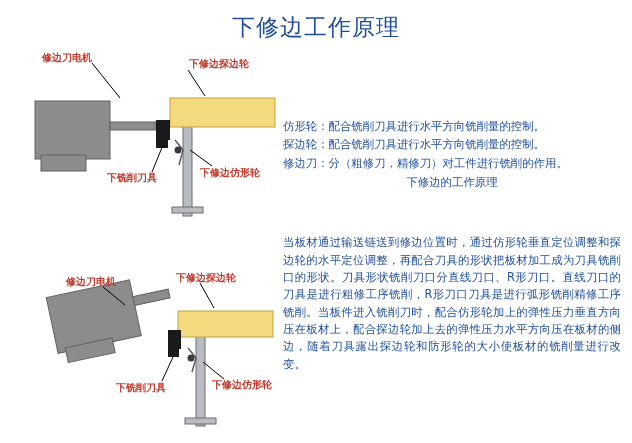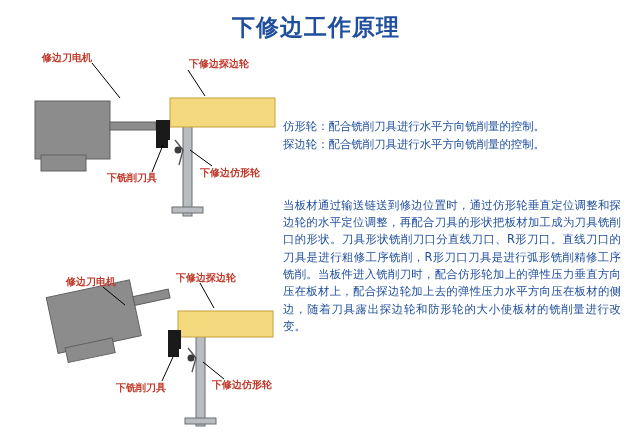--- a/index.html
+++ b/index.html
@@ -19,21 +19,21 @@
     width: 632px;
     height: 443px;
   }
   .title {
     position: absolute;
     left: 0;
     top: 12px;
     width: 632px;
     text-align: center;
     font-size: 23px;
-    font-weight: bold;
+    font-weight: normal;
     color: #1f4e9c;
     letter-spacing: 1px;
   }
   .svg-layer {
     position: absolute;
     left: 0;
     top: 0;
     width: 632px;
     height: 443px;
   }
@@ -127,16 +127,18 @@
   <div class="lbl" style="left:200px; top:167px;">下修边仿形轮</div>
 
   <div class="lbl" style="left:66px; top:276px;">修边刀电机</div>
   <div class="lbl" style="left:176px; top:272px;">下修边探边轮</div>
   <div class="lbl" style="left:116px; top:382px;">下铣削刀具</div>
   <div class="lbl" style="left:212px; top:379px;">下修边仿形轮</div>
 
   <div class="text-block">
     <p>仿形轮：配合铣削刀具进行水平方向铣削量的控制。</p>
     <p>探边轮：配合铣削刀具进行水平方向铣削量的控制。</p>
+    <p>修边刀：分（粗修刀，精修刀）对工件进行铣削的作用。</p>
+    <p class="sub">下修边的工作原理</p>
     <p class="body">当板材通过输送链送到修边位置时，通过仿形轮垂直定位调整和探边轮的水平定位调整，再配合刀具的形状把板材加工成为刀具铣削口的形状。刀具形状铣削刀口分直线刀口、R形刀口。直线刀口的刀具是进行粗修工序铣削，R形刀口刀具是进行弧形铣削精修工序铣削。当板件进入铣削刀时，配合仿形轮加上的弹性压力垂直方向压在板材上，配合探边轮加上去的弹性压力水平方向压在板材的侧边，随着刀具露出探边轮和防形轮的大小使板材的铣削量进行改变。</p>
   </div>
 
 </div>
 
 </body></html>

